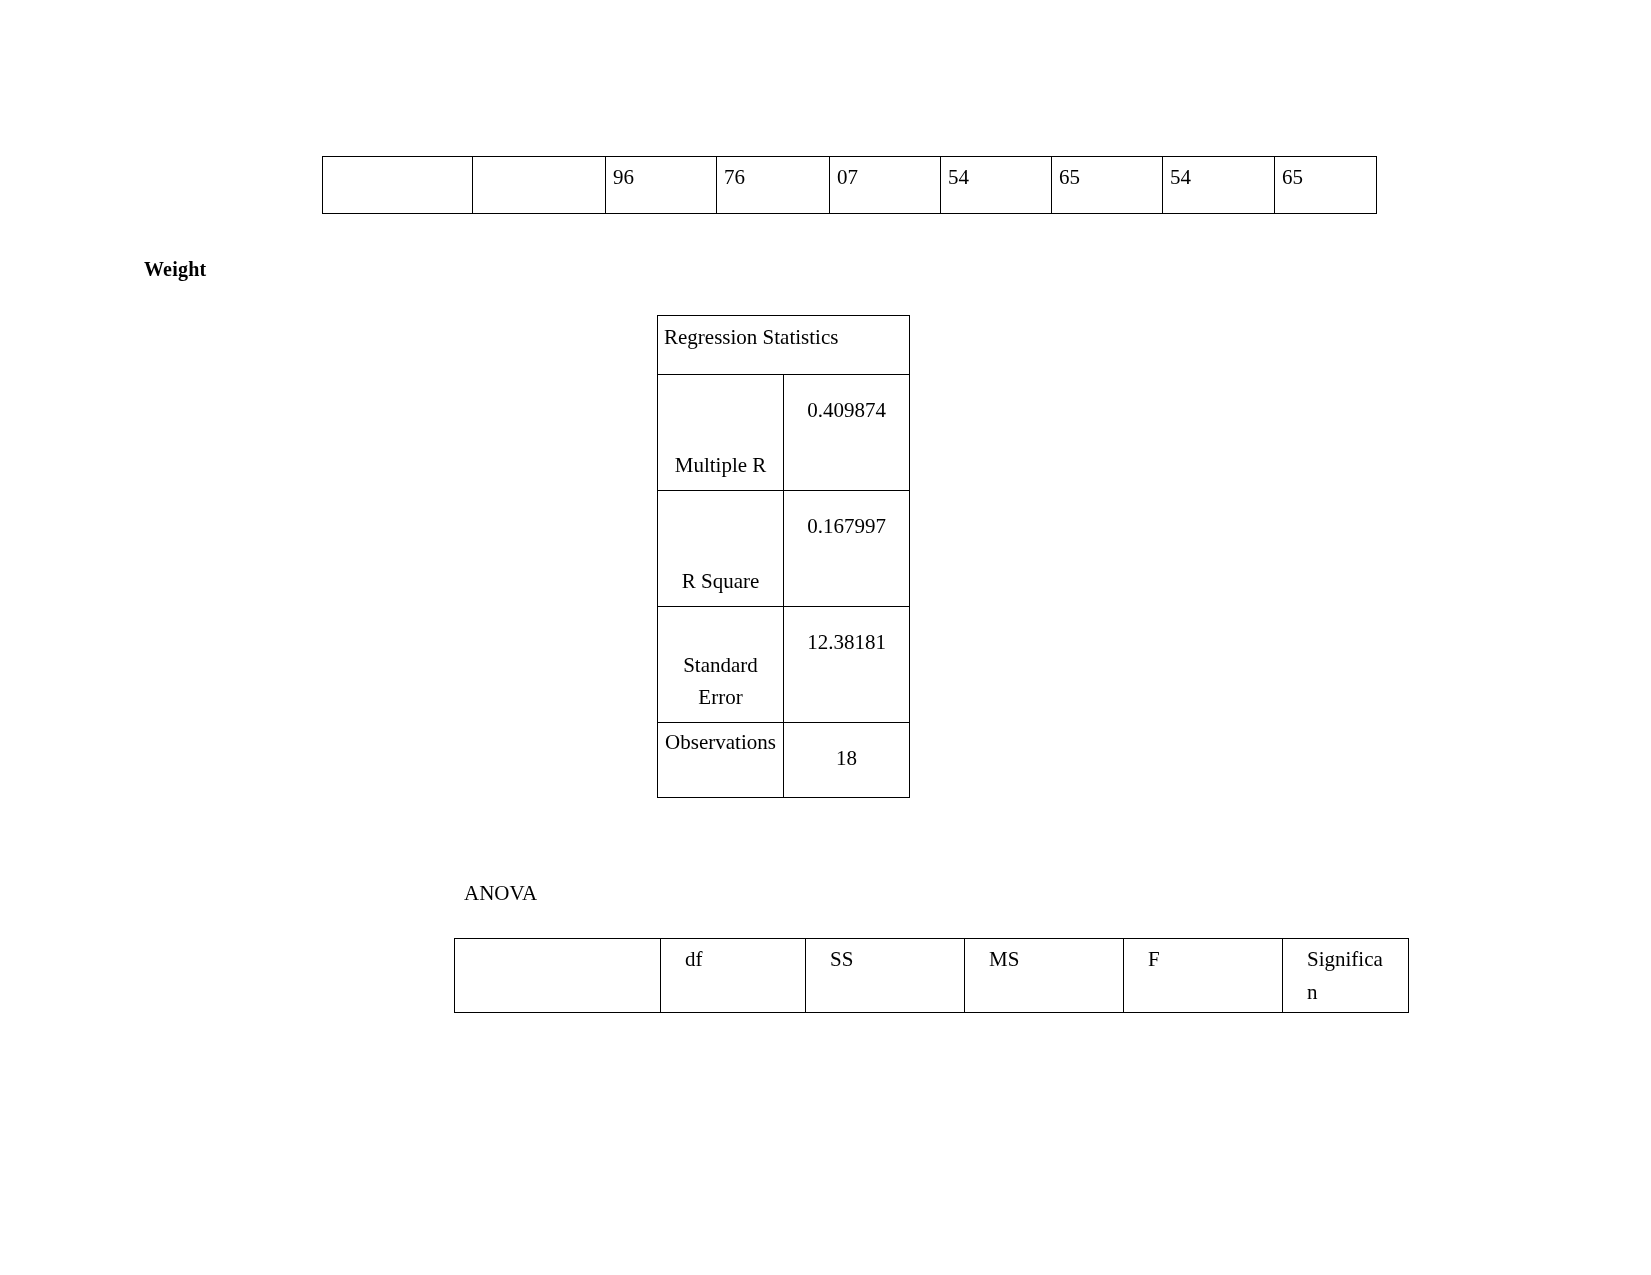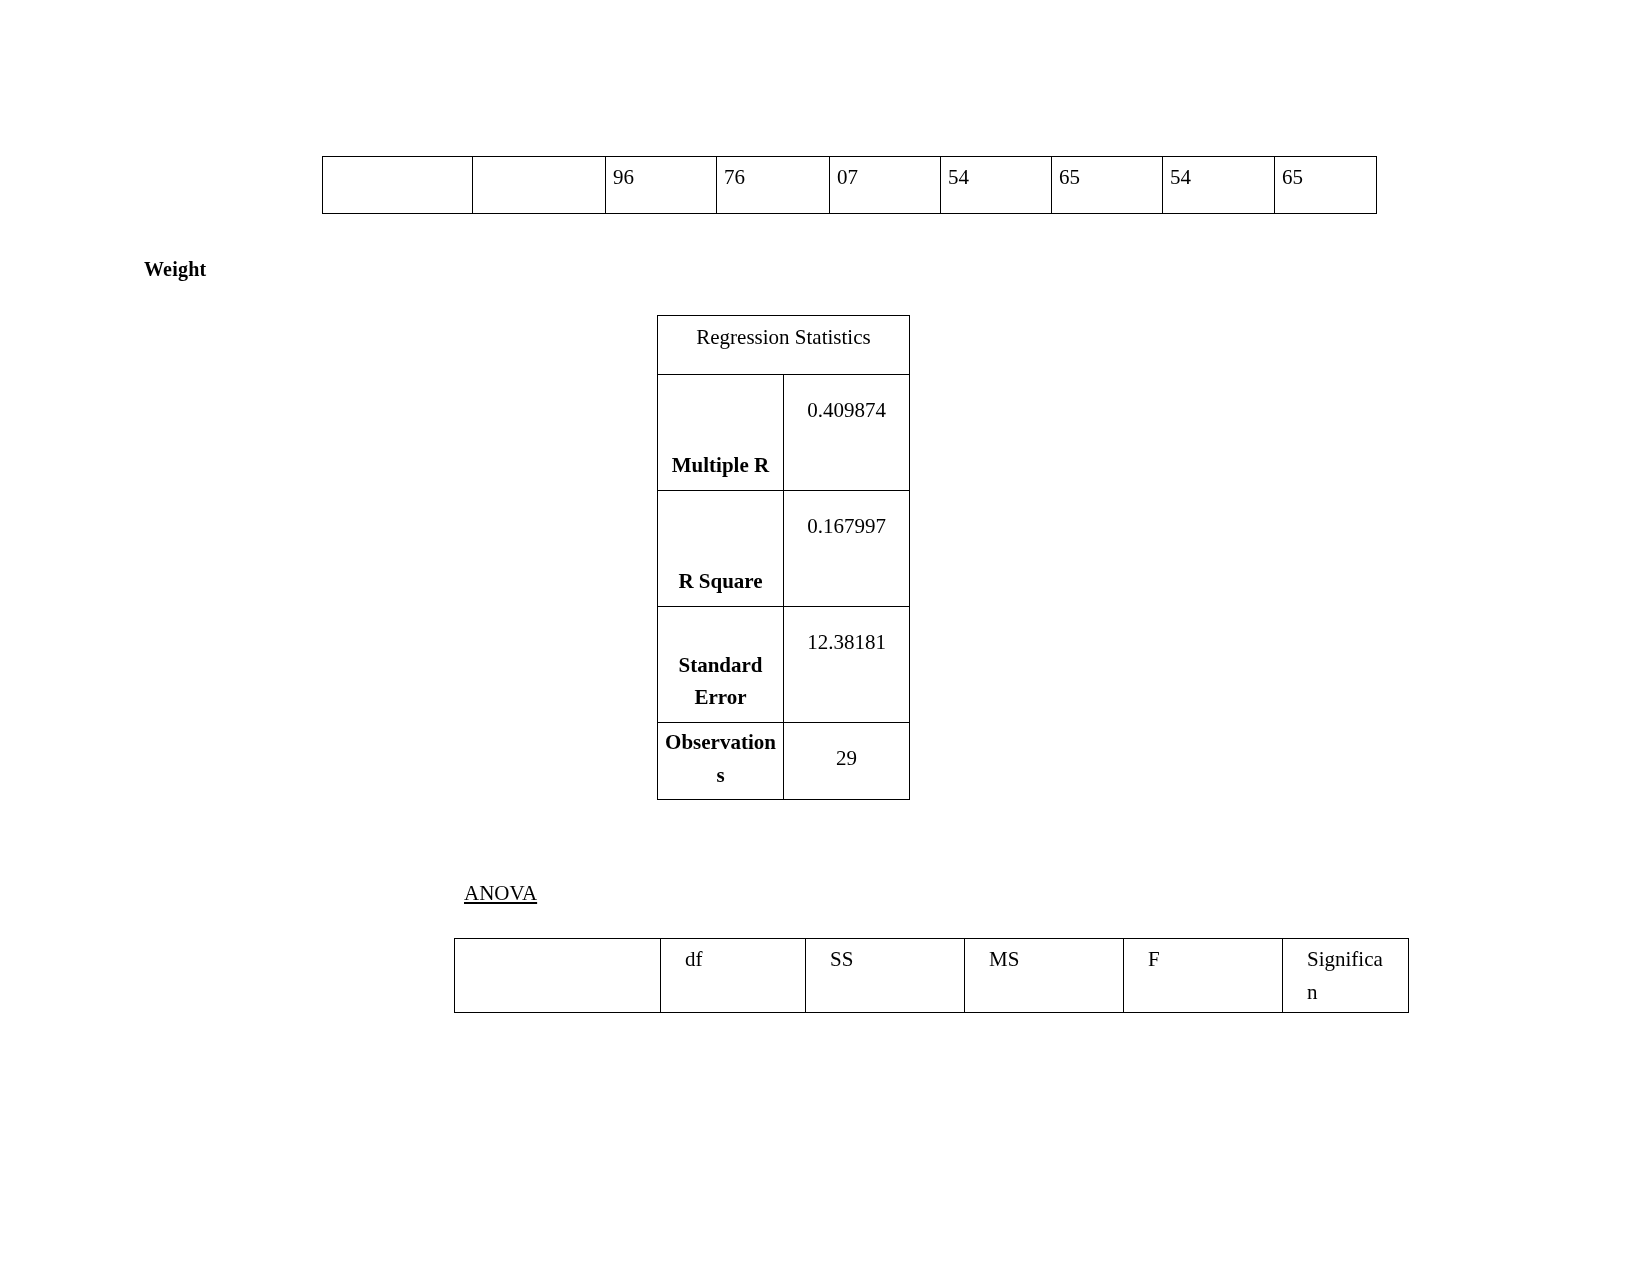--- a/index.html
+++ b/index.html
@@ -69,47 +69,45 @@
   }
   #regstats-table {
     width: 253px;
   }
   #regstats-table td {
     text-align: center;
     vertical-align: bottom;
     padding: 3px 6px;
   }
   #regstats-table td.header-cell {
-    text-align: center;
+    text-align: left;
     vertical-align: top;
     height: 50px;
     padding-top: 5px;
   }
   #regstats-table td.label-cell {
     width: 167px;
     vertical-align: bottom;
     padding-bottom: 8px;
-    font-weight: bold;
   }
   #regstats-table td.value-cell {
     width: 86px;
     vertical-align: top;
     padding-top: 19px;
     text-align: center;
   }
   #regstats-table tr.tall td { height: 93px; }
   #regstats-table tr.short td { height: 52px; }
 
   
   #anova-label {
     position: absolute;
     left: 464px;
     top: 881px;
     font-size: 21px;
-    text-decoration: underline;
   }
 
   
   #anova-wrap {
     position: absolute;
     left: 454px;
     top: 938px;
   }
   #anova-table {
     width: 660px;
@@ -165,21 +163,21 @@
         <tr class="tall">
           <td class="label-cell">R Square</td>
           <td class="value-cell">0.167997</td>
         </tr>
         <tr class="tall">
           <td class="label-cell">Standard Error</td>
           <td class="value-cell">12.38181</td>
         </tr>
         <tr class="short">
           <td class="label-cell" style="vertical-align:top;padding-top:3px;">Observations</td>
-          <td class="value-cell">29</td>
+          <td class="value-cell">18</td>
         </tr>
       </tbody>
     </table>
   </div>
 
   <div id="anova-label">ANOVA</div>
 
   <div id="anova-wrap">
     <table id="anova-table" class="doc-table">
       <tbody>

